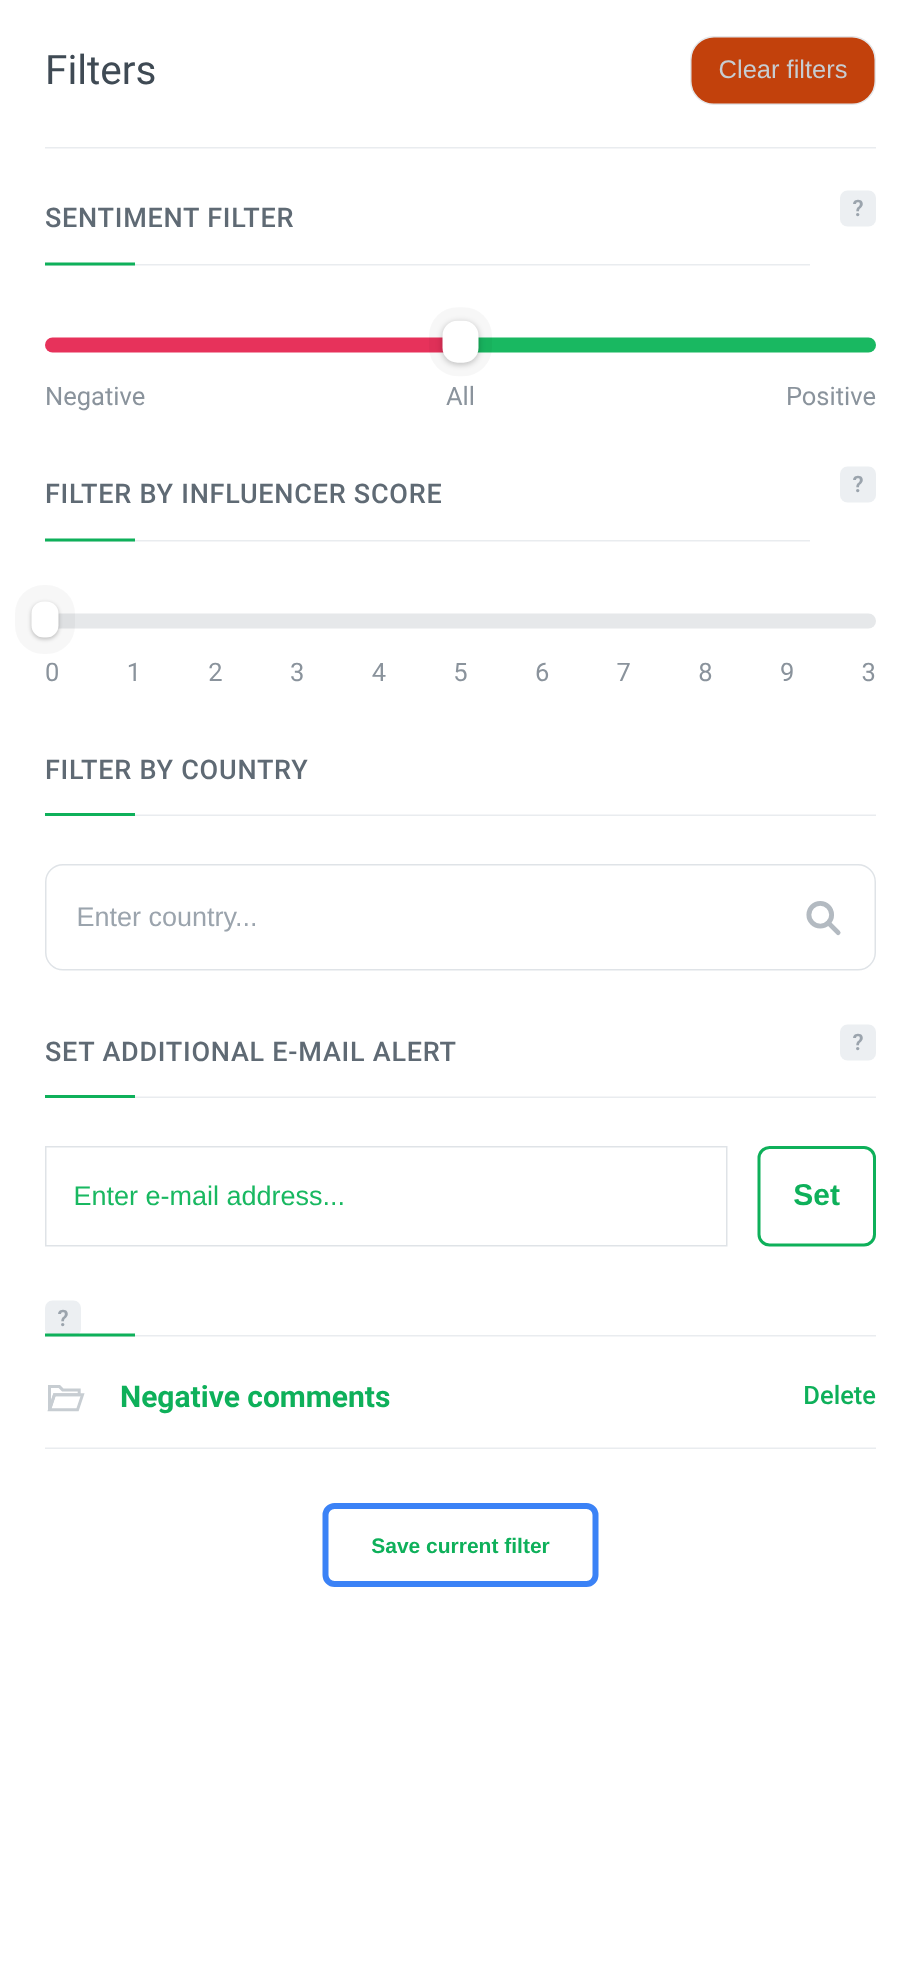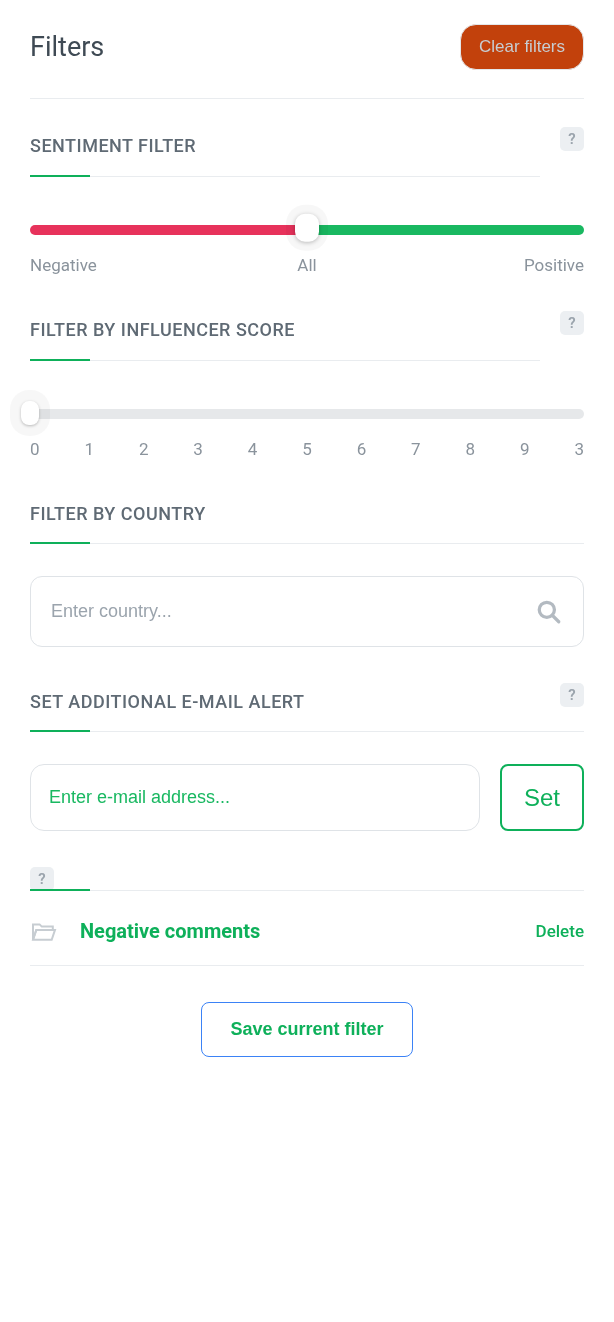--- a/index.html
+++ b/index.html
@@ -173,33 +173,33 @@
     
     .email-row {
       display: flex;
       gap: 20px;
       margin-top: 32px;
       align-items: stretch;
     }
     .email-input {
       flex: 1;
       border: 1.5px solid #dfe3e7;
-      border-radius: 14px;
+      border-radius: 0;
       font-size: 18px;
       padding: 22px 18px;
       color: #0eb05a;
       outline: none;
     }
     .email-input::placeholder { color: #19b861; font-weight: 500; }
     .set-btn {
       border: 2px solid #0eb05a;
       background: #fff;
       color: #0eb05a;
-      font-size: 24px;
-      font-weight: 400;
+      font-size: 20px;
+      font-weight: 700;
       border-radius: 8px;
       padding: 0 22px;
       cursor: pointer;
     }
     
     .saved-row {
       display: flex;
       align-items: center;
       margin-top: 28px;
       padding-bottom: 22px;
@@ -224,24 +224,24 @@
       cursor: pointer;
       font-weight: 500;
     }
     
     .save-row {
       display: flex;
       justify-content: center;
       margin-top: 36px;
     }
     .save-btn {
-      border: 1px solid #3b82f6;
-      background: #fff;
-      color: #0eb05a;
-      font-size: 18px;
+      border: 4px solid #3b82f6;
+      background: #fff;
+      color: #0eb05a;
+      font-size: 14px;
       font-weight: 600;
       border-radius: 8px;
       padding: 16px 28px;
       cursor: pointer;
     }
     .underline-short {
        position: relative;
        height: 1px;
        background: #e9ecef;
        width: 92%;

